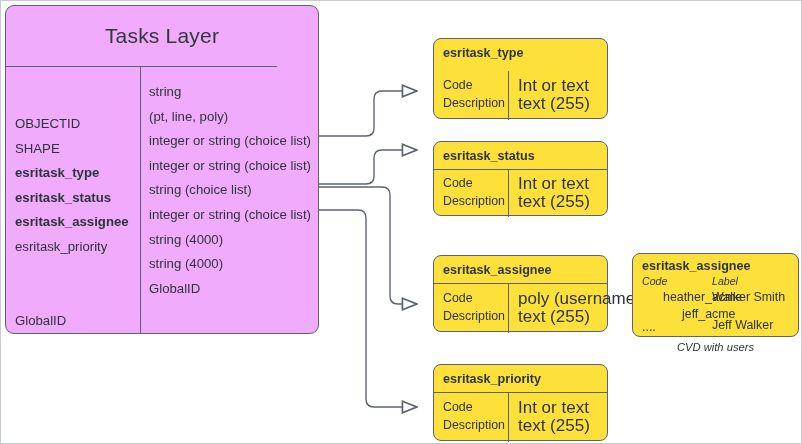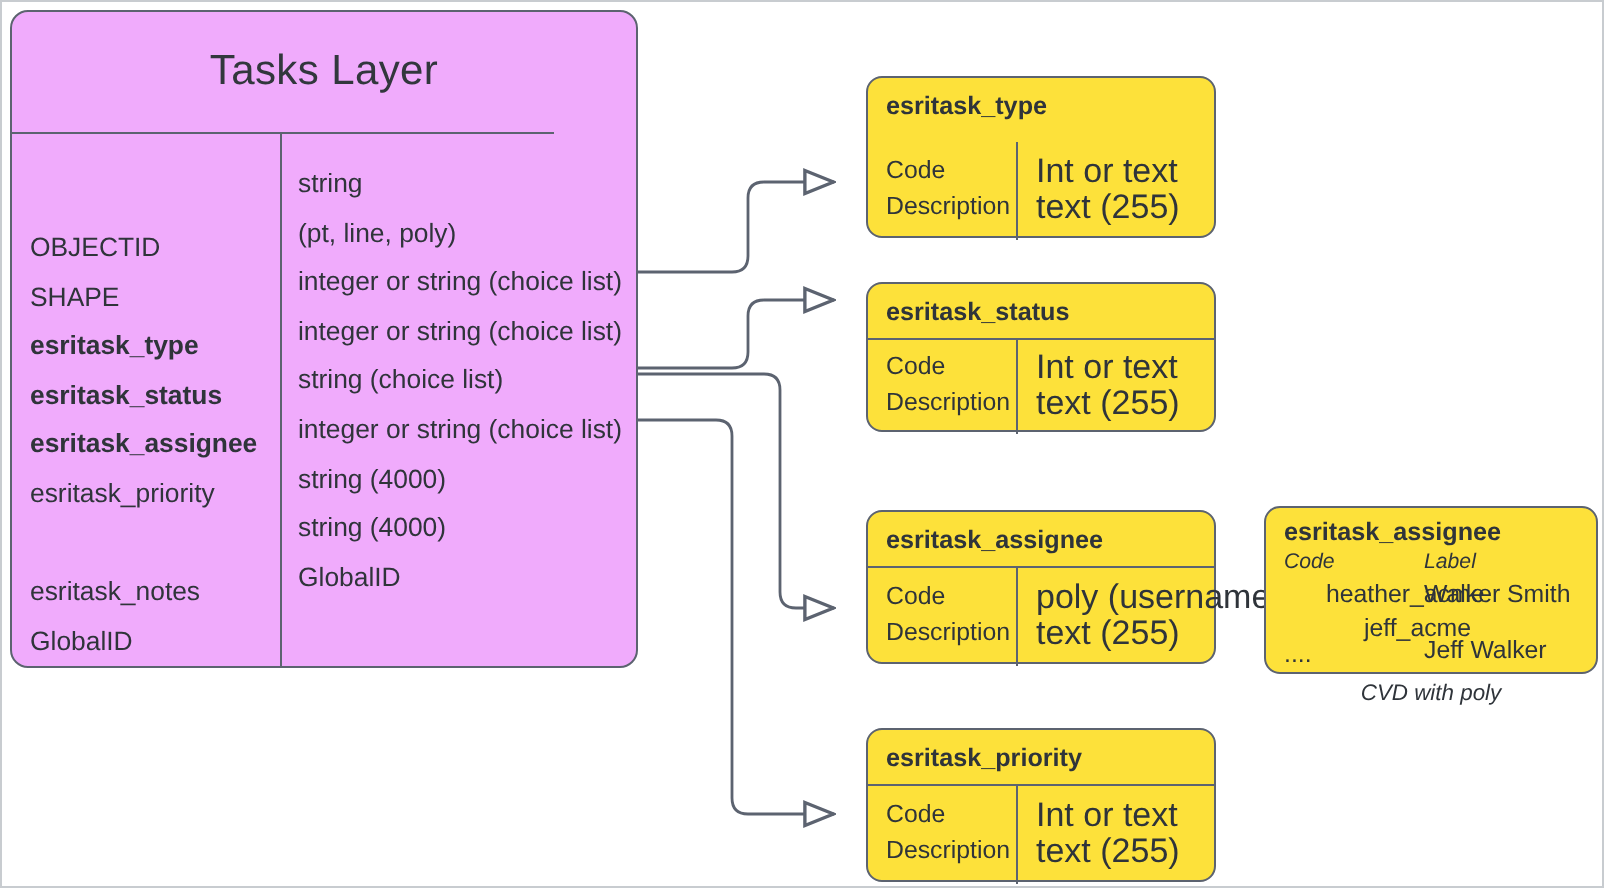--- a/index.html
+++ b/index.html
@@ -227,21 +227,20 @@
       <div class="frow">
         <span class="fname">esritask_priority</span>
         <span class="ftype">integer or string (choice list)</span>
       </div>
 
       <div class="frow">
         <span class="ftype">string (4000)</span>
       </div>
 
       <div class="frow">
-        <span class="fname">esritask_notes</span>
         <span class="ftype">string (4000)</span>
       </div>
 
       <div class="frow">
         <span class="fname">GlobalID</span>
         <span class="ftype">GlobalID</span>
       </div>
 
     </div>
   </div>
@@ -308,15 +307,15 @@
 
     <div class="cvd-cell" style="left:9px; top:36px;margin-left:21px;">heather_acme</div>
     <div class="cvd-cell" style="left:79px; top:36px;">Walker Smith</div>
 
     <div class="cvd-cell" style="left:9px; top:53px;margin-left:40px;">jeff_acme</div>
     <div class="cvd-cell" style="left:79px; top:64px;">Jeff Walker</div>
 
     <div class="cvd-cell" style="left:9px; top:66px;">....</div>
   </div>
 
-  <div class="cvd-caption">CVD with poly</div>
+  <div class="cvd-caption">CVD with users</div>
 
 </div>
 
 </body></html>

